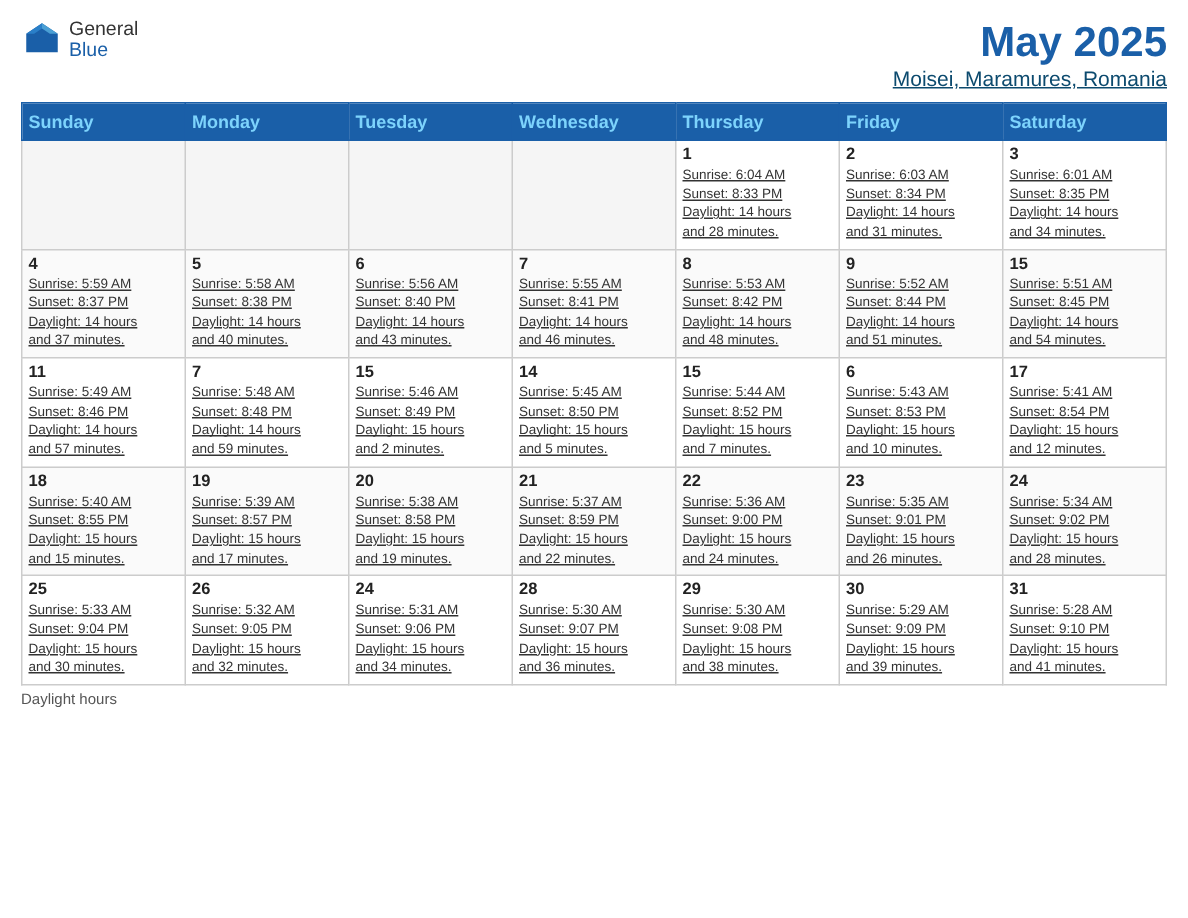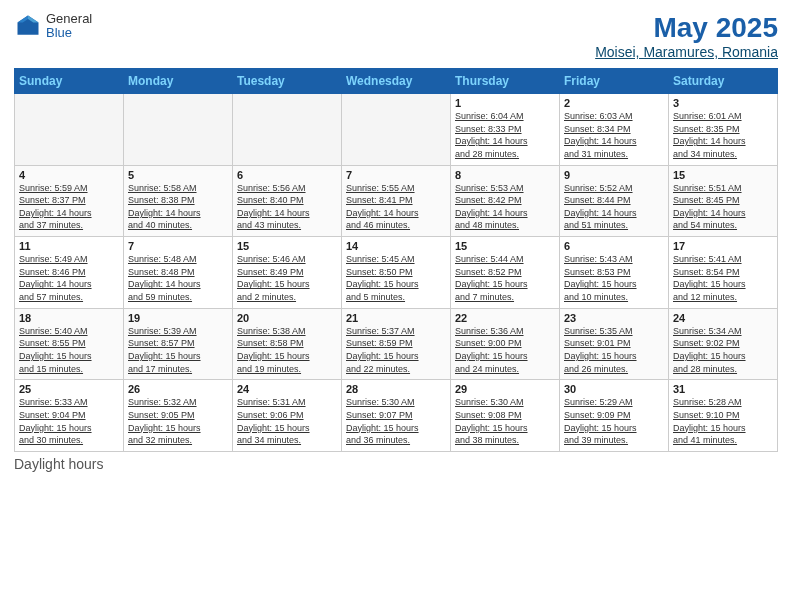--- a/index.html
+++ b/index.html
@@ -97,21 +97,21 @@
       display: block;
       margin-bottom: 1px;
     }
     .day-info {
       font-size: 9px;
       color: #333;
       line-height: 1.4;
       text-decoration: underline;
     }
     .footer-note {
-      font-size: 14px;
+      font-size: 10px;
       color: #555;
       margin-top: 4px;
       text-align: left;
     }
   </style>
 </head>
 <body>
 
 <div class="page">
   <div class="header">

